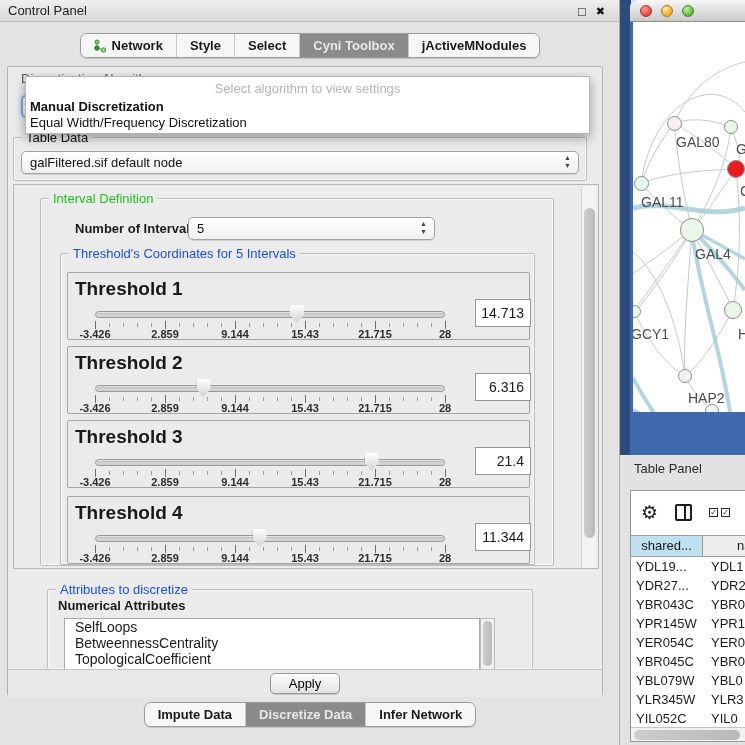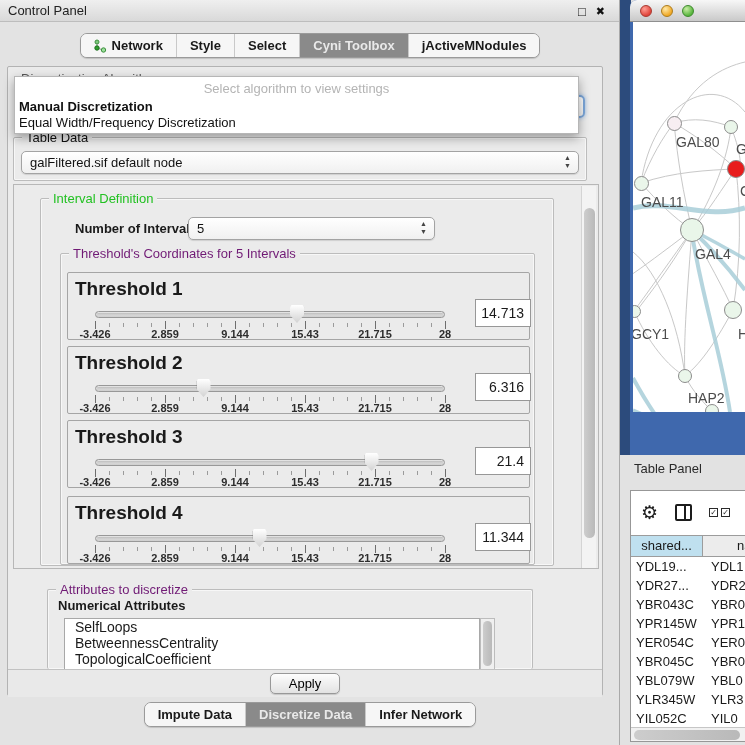--- a/index.html
+++ b/index.html
@@ -29,33 +29,33 @@
 
   .main-panel { position:absolute; left:7px; top:66px; width:596px; height:630px;
                 background:#ebebeb; border:1px solid #b3b3b3; border-radius:2px; }
 
   
   .tgroup { position:absolute; border:1px solid #bcbcbc; border-radius:2px;
             box-shadow:inset 0 0 0 1px #f7f7f7; }
   .gtitle { position:absolute; top:-8px; left:8px; background:#ebebeb; padding:0 4px;
             font-size:13px; white-space:nowrap; }
   .gtitle.green { color:#22c122; }
-  .gtitle.blue  { color:#701a75; }
+  .gtitle.blue  { color:#1d4ed8; }
 
   
   .combo { position:absolute; height:23px; background:linear-gradient(#ffffff,#f0f0f0);
            border:1px solid #a3a3a3; border-radius:5px; font-size:13px; line-height:21px;
            padding:0 22px 0 8px; color:#111; box-shadow:0 1px 1px rgba(0,0,0,.12); }
   .combo .steppers { position:absolute; right:7px; top:2px; display:flex; flex-direction:column;
                      line-height:8px; font-size:7px; color:#444; }
   .combo.focused { border:2px solid #7ba6d9; box-shadow:0 0 4px #8fb6e4; }
 
   
   .popup { position:absolute; background:#ffffff; border:1px solid #b6b6b6;
-           box-shadow:0 4px 10px rgba(0,0,0,.35); z-index:6; }
+           box-shadow:0 4px 10px rgba(0,0,0,.35); z-index:6;margin-left:11px; }
   .popup-prompt { font-size:13px; color:#b4b4b4; text-align:center; padding:4px 0 3px; }
   .popup-item { font-size:13px; padding:0 4px; line-height:16px; color:#111; }
   .popup-item.bold { font-weight:bold; }
 
   .behind-title { position:absolute; font-size:13px; color:#555; z-index:1; white-space:nowrap; }
 
   
   .scroll-area { position:absolute; left:5px; top:117px; width:586px; height:385px;
                  background:#ebebeb; border:1px solid #b7b7b7; overflow:hidden; }
   .vscroll { position:absolute; right:2px; top:1px; width:15px; height:383px; background:#f3f3f3;

